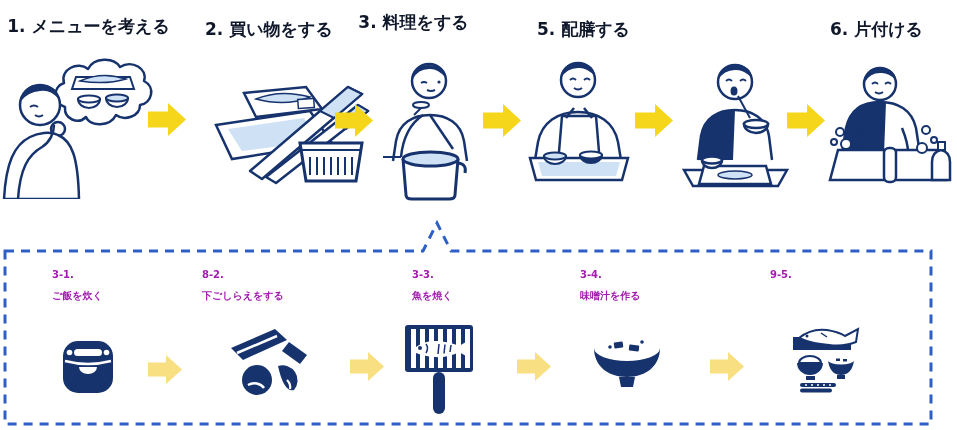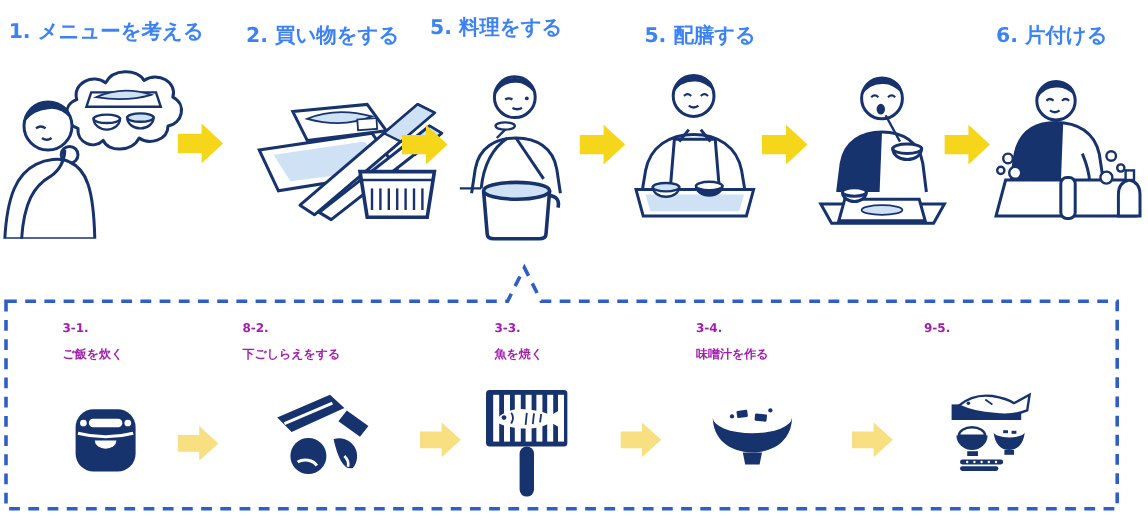--- a/index.html
+++ b/index.html
@@ -1,31 +1,31 @@
 <!DOCTYPE html>
 <html><head>
 <meta charset="utf-8">
 <style>
   html,body{margin:0;padding:0;background:#fff;}
   .stage{position:relative;width:957px;height:430px;background:#fff;overflow:hidden;
          font-family:"DejaVu Sans","Liberation Sans",sans-serif;}
   .abs{position:absolute;}
-  .step-label{position:absolute;color:#3b82f6;font-weight:bold;font-size:17px;white-space:nowrap;}
+  .step-label{position:absolute;color:#0f172a;font-weight:bold;font-size:17px;white-space:nowrap;}
   .step-label.boxed{background:#ffffff;display:flex;align-items:center;justify-content:center;}
   .sub-label{position:absolute;color:#a21caf;font-weight:bold;font-size:10px;line-height:21px;white-space:nowrap;}
   svg{display:block;}
 </style>
 </head>
 <body>
 
 <div class="stage">
 
   <div class="step-label boxed" style="left:10px;top:9px;width:157px;height:34px">1. メニューを考える</div>
   <div class="step-label" style="left:205px;top:18px">2. 買い物をする</div>
-  <div class="step-label boxed" style="left:347px;top:2px;width:133px;height:41px">5. 料理をする</div>
+  <div class="step-label boxed" style="left:347px;top:2px;width:133px;height:41px">3. 料理をする</div>
   <div class="step-label" style="left:537px;top:18px">5. 配膳する</div>
   <div class="step-label" style="left:830px;top:18px">6. 片付ける</div>
 
   <svg class="abs" style="left:2px;top:57px" width="152" height="142" viewBox="0 0 152 142">
     <g>
       <path d="M63,50 C51,46 50,30 62,26 C58,12 76,4 86,12 C92,0 112,0 118,10 C130,2 146,12 142,24 C154,30 150,46 138,48 C138,60 122,64 114,58 C108,70 88,70 84,60 C76,68 62,62 63,50 Z" fill="#fff" stroke="#17336e" stroke-width="2.5" stroke-linejoin="round"></path>
       <circle cx="56" cy="72" r="7" fill="#fff" stroke="#17336e" stroke-width="2.5"></circle>
       <circle cx="44" cy="84" r="4.5" fill="#fff" stroke="#17336e" stroke-width="2.5"></circle>
       <polygon points="74,20 128,20 132,32 70,32" fill="#fff" stroke="#17336e" stroke-width="2"></polygon>
       <path d="M78,24 Q100,14 124,22 Q104,28 78,24 Z" fill="#cfe1f4" stroke="#17336e" stroke-width="1.5"></path>

